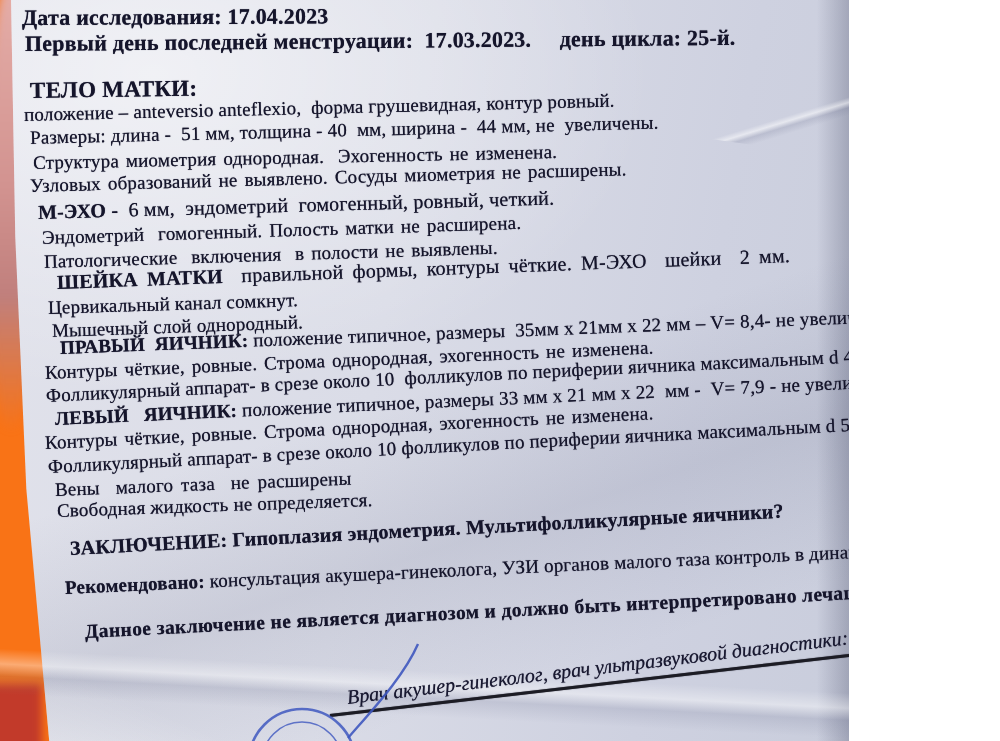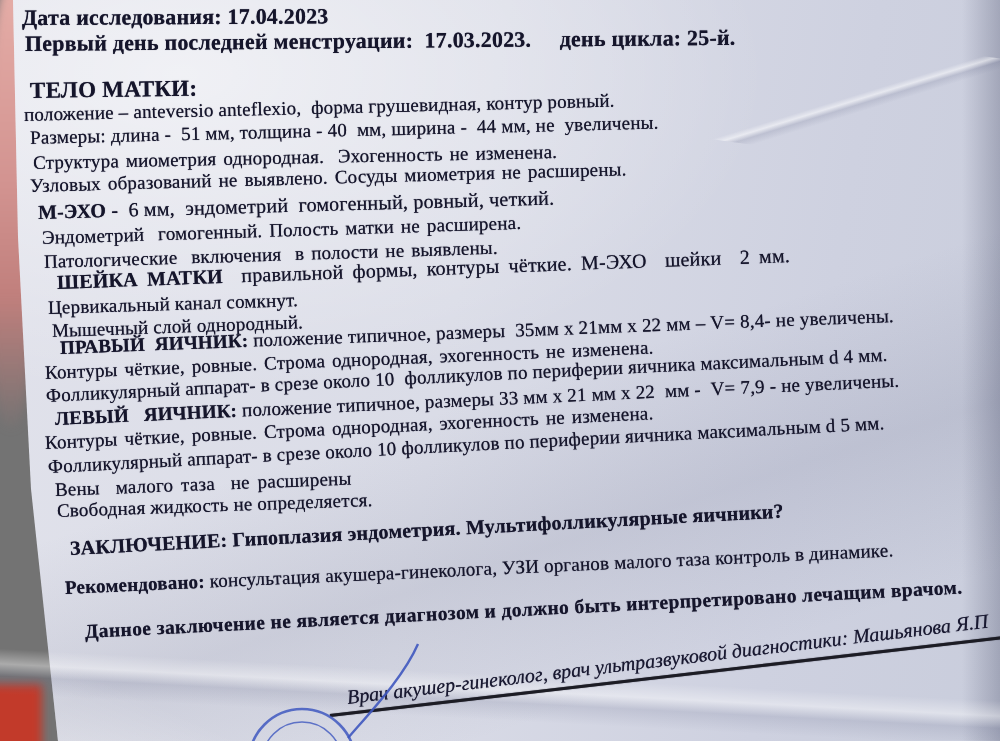--- a/index.html
+++ b/index.html
@@ -1,20 +1,20 @@
 <!DOCTYPE html>
 <html><head>
 <meta charset="utf-8">
 <style>
   html,body{margin:0;padding:0;}
   #photo{
     position:relative;
-    width:1000px;height:741px;
+    width:849px;height:741px;
     overflow:hidden;
-    background:#737373;
+    background:#f97316;
     font-family:"Liberation Serif", serif;
   }
   
   .pink-edge{
     position:absolute;left:-14px;top:-18px;width:50px;height:450px;
     background:linear-gradient(180deg,#e6aea8 0%,#d29390 45%,#c07f7c 70%,rgba(160,90,85,0) 100%);
     filter:blur(5px);border-radius:45%;
   }
   .red-corner{
     position:absolute;left:-10px;top:684px;width:52px;height:70px;

